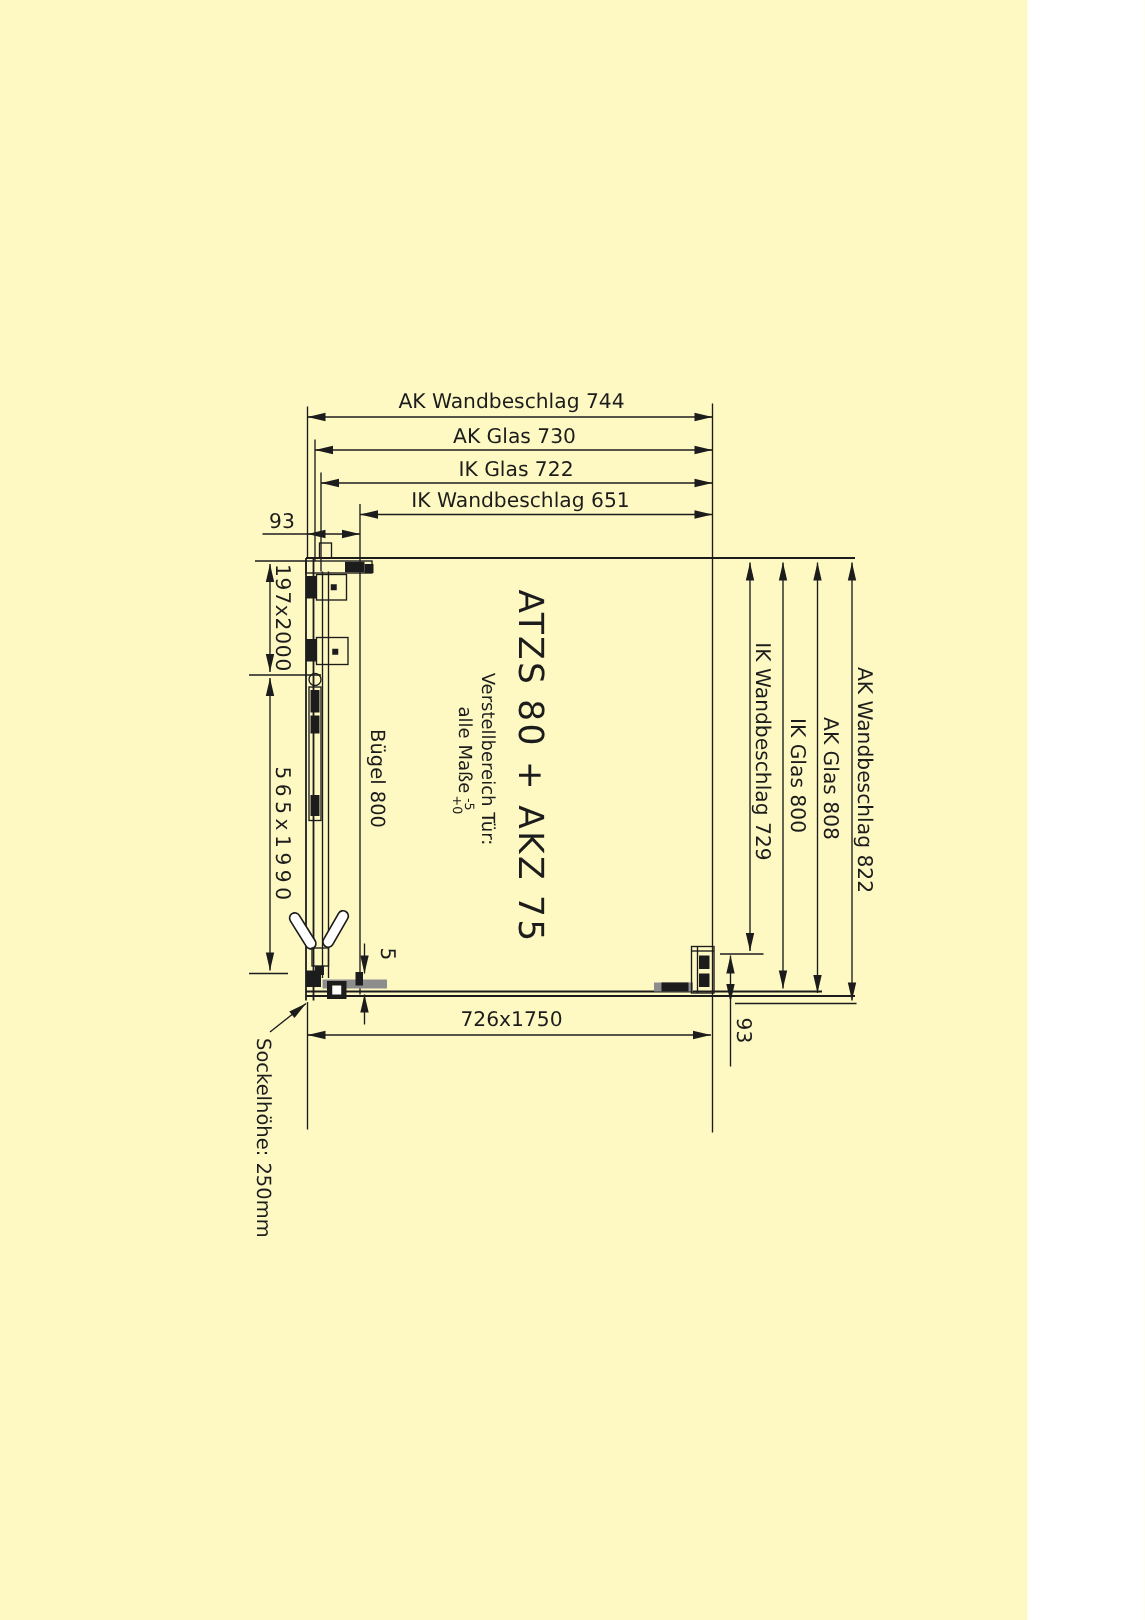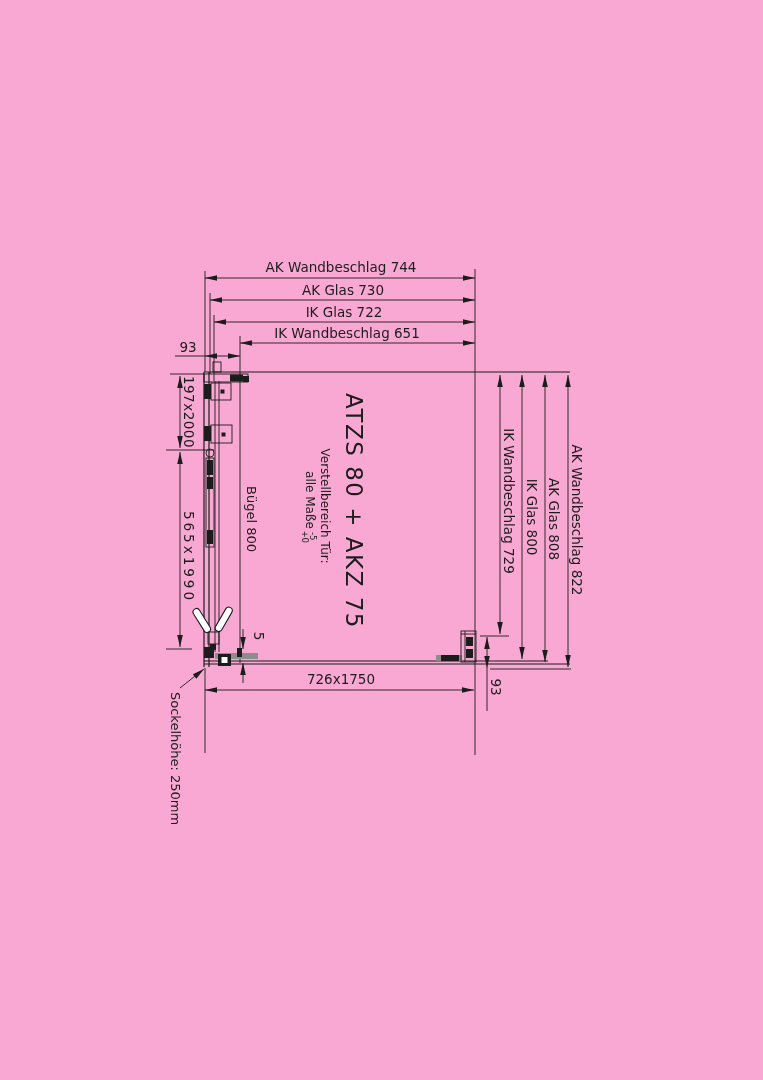--- a/index.html
+++ b/index.html
@@ -1,16 +1,16 @@
 <!DOCTYPE html>
 <html><head>
 <meta charset="utf-8">
 <style>
   html,body{margin:0;padding:0;background:#ffffff;}
-  .sheet{position:relative;width:763px;height:1080px;background:#f9a8d4;overflow:hidden;}
+  .sheet{position:relative;width:685px;height:1080px;background:#fef9c3;overflow:hidden;}
   svg{display:block;}
   text{fill:#1c1c1c;font-family:"DejaVu Sans",sans-serif;}
   .dimtxt{font-size:13.5px;}
   .small{font-size:13px;}
   .title{font-size:23px;letter-spacing:1.5px;}
   .note{font-size:12px;}
   .tol{font-size:8.5px;}
   .thin{stroke:#1c1c1c;stroke-width:0.9;fill:none;}
   .struct{stroke:#1c1c1c;stroke-width:1.2;fill:none;}
   .fillk{fill:#1c1c1c;stroke:none;}

